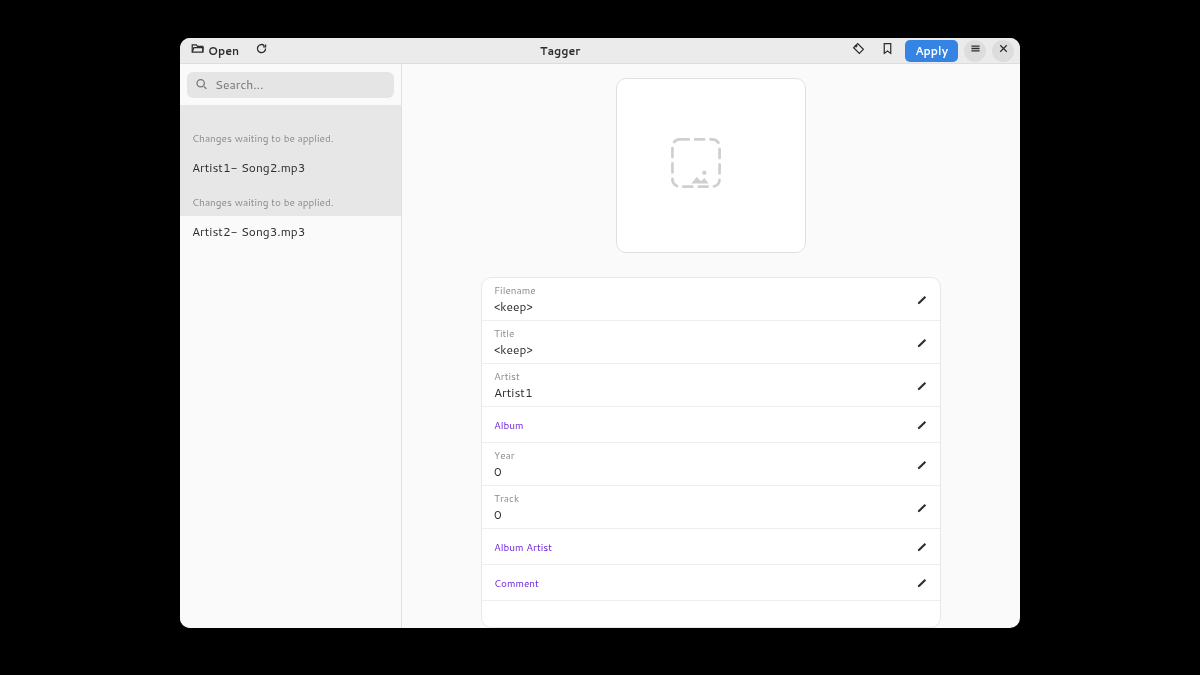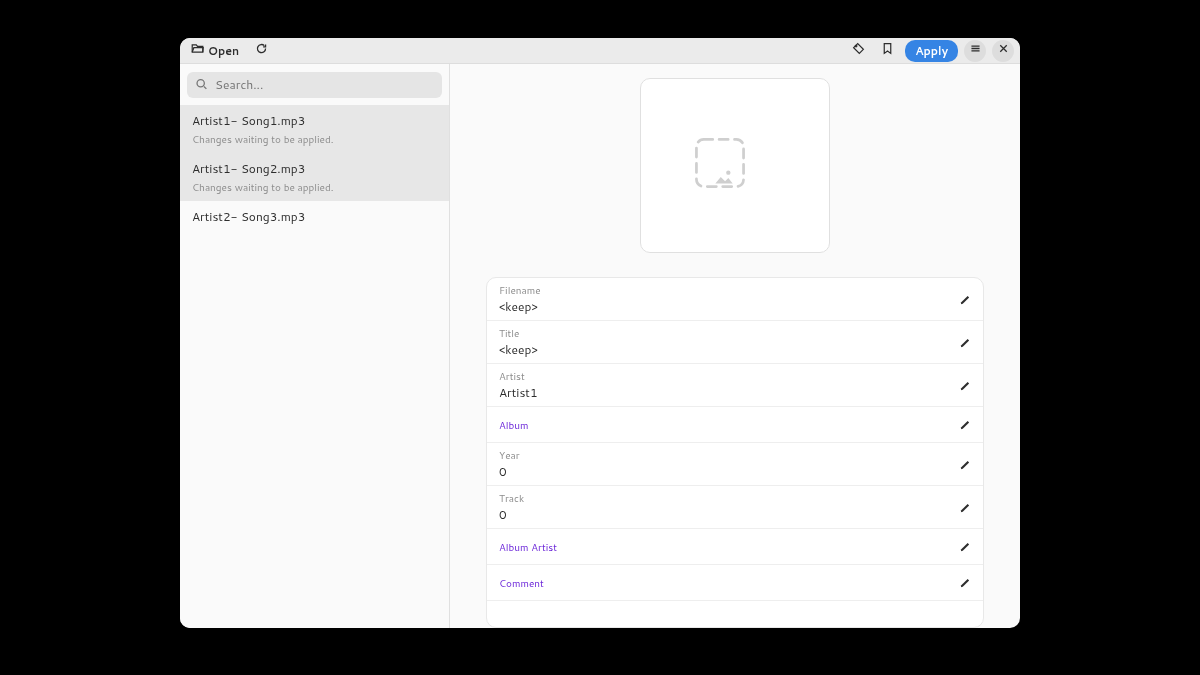--- a/index.html
+++ b/index.html
@@ -5,38 +5,38 @@
 * { box-sizing: border-box; margin: 0; padding: 0; font-family: -apple-system, "Cantarell", "Segoe UI", sans-serif; }
 body { background: #000; width: 1200px; height: 675px; overflow: hidden; position: relative; }
 .window { position: absolute; left: 180px; top: 38px; width: 840px; height: 590px; background: #fafafa; border-radius: 10px; overflow: hidden; display: flex; flex-direction: column; box-shadow: 0 4px 20px rgba(0,0,0,.4);}
 .titlebar { height: 26px; background: #ebebeb; display: flex; align-items: center; justify-content: space-between; padding: 0 6px; border-bottom: 1px solid #ddd; }
 .tb-left, .tb-right { display: flex; align-items: center; gap: 6px; }
 .tb-center { text-align: center; flex: 1; }
 .app-title { font-size: 11px; font-weight: 600; color: #2d2d2d; }
 .app-subtitle { font-size: 9px; color: #8d8d8d; }
 .tb-btn { display: flex; align-items: center; justify-content: center; height: 20px; min-width: 20px; padding: 0 5px; border-radius: 4px; background: transparent; border: none; cursor: pointer; font-size: 11px; color: #2d2d2d; }
 .tb-btn.round { width: 22px; height: 22px; border-radius: 50%; background: rgba(0,0,0,.06);}
-.tb-btn.primary { background: #3584e4; color: #fff; font-weight: 600; padding: 0 10px; border-radius: 10px; height: 22px;}
+.tb-btn.primary { background: #3584e4; color: #fff; font-weight: 600; padding: 0 10px; border-radius: 5px; height: 22px;}
 .tb-btn svg { width: 13px; height: 13px; }
 .open-btn { display: flex; align-items: center; gap: 4px; font-weight: 600; font-size: 11px;}
 .content { display: flex; flex: 1; overflow: hidden; }
-.sidebar { width: 270px; border-right: 1px solid #e0e0e0; background: #fafafa; display: flex; flex-direction: column; }
+.sidebar { width: 222px; border-right: 1px solid #e0e0e0; background: #fafafa; display: flex; flex-direction: column; }
 .search-wrap { padding: 7px; }
 .search { width: 100%; height: 26px; border-radius: 6px; background: #e5e5e5; border: none; padding: 0 8px 0 28px; font-size: 12px; color: #2d2d2d; outline: none;}
 .search-box { position: relative; }
 .search-ico { position: absolute; left: 8px; top: 50%; transform: translateY(-50%); color: #777; }
 .filelist { flex: 1; overflow-y: auto; }
 .file-item { padding: 7px 12px; cursor: pointer; }
 .file-item.selected { background: #e7e7e7; }
 .file-name { font-size: 12px; color: #2d2d2d; }
-.file-sub { font-size: 10px; color: #8d8d8d; margin-top: 3px; }
+.file-sub { font-size: 10px; color: #8d8d8d; margin-top: 19px; }
 .main { flex: 1; overflow-y: auto; display: flex; flex-direction: column; align-items: center; padding: 14px 0 0 0;}
 .art-box { width: 190px; height: 180px; border: 1px solid #e0e0e0; border-radius: 10px; background: #fff; display: flex; align-items: center; justify-content: center; margin-bottom: 24px;}
 .art-box svg { color: #cfcfcf; }
-.fields { width: 498px; background: #fff; border: 1px solid #e8e8e8; border-radius: 10px; overflow: hidden;}
+.fields { width: 460px; background: #fff; border: 1px solid #e8e8e8; border-radius: 10px; overflow: hidden;}
 .field-row { display: flex; align-items: center; justify-content: space-between; padding: 0 12px; min-height: 36px; border-bottom: 1px solid #eee;}
 .field-row:last-child { border-bottom: none; }
 .field-text { display: flex; flex-direction: column; justify-content: center; padding: 5px 0;}
 .field-label { font-size: 10px; color: #8d8d8d; }
 .field-value { font-size: 12px; color: #2d2d2d; margin-top: 1px;}
 .field-label.solo { font-size: 10px; color: #6d28d9; }
 .edit-ico { color: #2d2d2d; cursor: pointer; }
 .edit-ico svg { width: 12px; height: 12px; }
 </style>
 </head>
@@ -53,20 +53,21 @@
         <span>Open</span>
       </button>
       <button class="tb-btn">
         <span><svg viewBox="0 0 16 16" fill="none" stroke="currentColor" stroke-width="1.6">
               <path d="M13 8 A5 5 0 1 1 11.5 4.5"></path>
               <path d="M13 3 L13 6 L10 6"></path>
             </svg></span>
       </button>
     </div>
     <div class="tb-center">
+      <div class="app-title">Tagger</div>
     </div>
     <div class="tb-right">
       <button class="tb-btn">
         <span><svg viewBox="0 0 16 16" fill="none" stroke="currentColor" stroke-width="1.5">
               <path d="M2 7 L7 2 L14 9 L9 14 Z"></path>
               <circle cx="5" cy="5" r="1"></circle>
             </svg></span>
       </button>
       <button class="tb-btn">
         <span><svg viewBox="0 0 16 16" fill="none" stroke="currentColor" stroke-width="1.5">
@@ -95,21 +96,20 @@
         <div class="search-box">
           <span class="search-ico"><svg width="13" height="13" viewBox="0 0 16 16" fill="none" stroke="currentColor" stroke-width="1.6">
                 <circle cx="7" cy="7" r="4.5"></circle>
                 <path d="M11 11 L14 14"></path>
               </svg></span>
           <input class="search" placeholder="Search..." style="">
         </div>
       </div>
       <div class="filelist" id="filelist">
           <div class="file-item selected">
-            <div class="file-name">Artist1- Song1.mp3</div>
             <div class="file-sub">Changes waiting to be applied.</div>
           </div>
           <div class="file-item selected">
             <div class="file-name">Artist1- Song2.mp3</div>
             <div class="file-sub">Changes waiting to be applied.</div>
           </div>
           <div class="file-item">
             <div class="file-name">Artist2- Song3.mp3</div>
           </div>
         </div>

